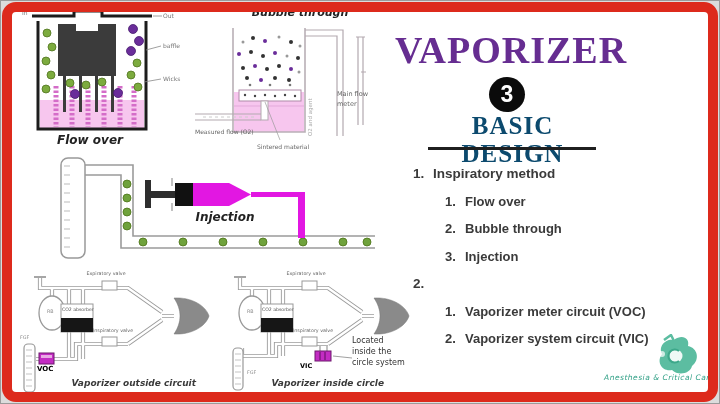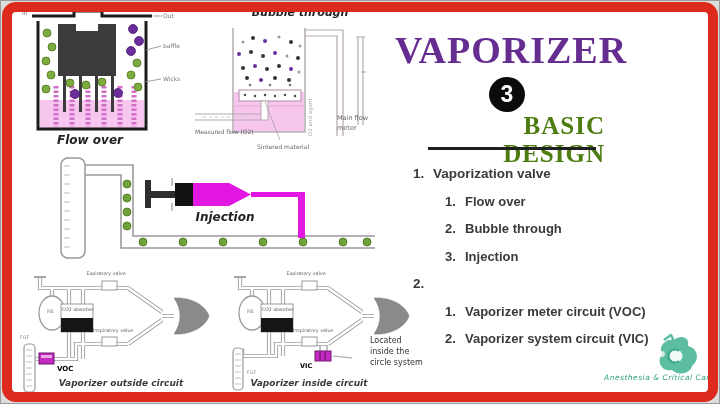--- a/index.html
+++ b/index.html
@@ -2,37 +2,37 @@
 <html><head>
 <meta charset="utf-8">
 <style>
   html,body{margin:0;padding:0;background:#bfbfbf;font-family:"Liberation Sans",sans-serif;}
   .stage{position:relative;width:720px;height:404px;background:#dcdcdc;overflow:hidden;box-shadow:inset 0 0 0 1px #9a9a9a;}
   .white-bg{position:absolute;inset:3px;border-radius:12px;background:#ffffff;}
   .red-frame{position:absolute;inset:2px;border:10px solid #dd2a1c;border-radius:14px;z-index:40;pointer-events:none;}
   .abs{position:absolute;}
   .dlbl{position:absolute;font-family:"DejaVu Sans",sans-serif;color:#777;white-space:nowrap;}
   .cap{position:absolute;font:italic bold 12px "DejaVu Sans",sans-serif;color:#222;text-align:center;}
-  .ccap{position:absolute;font:italic bold 9px "DejaVu Sans",sans-serif;color:#3a3a3a;text-align:center;}
+  .ccap{position:absolute;font:italic bold 9px "DejaVu Sans",sans-serif;color:#3a3a3a;text-align:right;}
   .title{position:absolute;left:395px;top:28px;width:215px;text-align:center;
          font:bold 38px "Liberation Serif",serif;color:#662d91;letter-spacing:1px;}
   .badge{position:absolute;left:489px;top:77px;width:36px;height:35px;border-radius:50%;
          background:#0b0b0b;color:#fff;font:bold 23px "Liberation Sans",sans-serif;
          display:flex;align-items:center;justify-content:center;}
-  .subtitle{position:absolute;left:420px;top:112px;width:185px;text-align:right;
-            font:bold 25px "Liberation Serif",serif;color:#4d7c0f;letter-spacing:1px;}
+  .subtitle{position:absolute;left:420px;top:112px;width:185px;text-align:center;
+            font:bold 25px "Liberation Serif",serif;color:#0c4a6e;letter-spacing:1px;}
   .subtitle-rule{position:absolute;left:428px;top:147px;width:168px;height:3px;background:#1f1f1f;}
   .list{position:absolute;left:400px;top:158px;width:315px;height:200px;font-weight:bold;color:#3a3a3a;}
   .lrow{position:absolute;display:flex;white-space:nowrap;}
   .lrow.main{left:13px;font-size:13.5px;}
   .lrow.sub{left:45px;font-size:13px;}
   .lrow .num{width:20px;flex:0 0 auto;}
   .credit{position:absolute;left:604px;top:373px;width:130px;font:italic 7.5px "DejaVu Sans",sans-serif;
           color:#2f9f85;letter-spacing:0.5px;white-space:nowrap;}
-  .note{position:absolute;font:8px "DejaVu Sans",sans-serif;color:#333;line-height:1.35;margin-left:18px;}
+  .note{position:absolute;font:8px "DejaVu Sans",sans-serif;color:#333;line-height:1.35;}
   svg{display:block;}
 </style>
 </head>
 <body>
 
 <div class="stage">
   <div class="white-bg"></div>
 
   <div class="abs" style="left:26px;top:8px;width:175px;height:140px;">
     <svg width="155" height="140" viewBox="0 0 155 140">
@@ -127,21 +127,21 @@
           <circle cx="94" cy="74" r="2" fill="#333"></circle>
         <circle cx="55" cy="79" r="1.3" fill="#777"></circle>
           <circle cx="75" cy="79" r="1.3" fill="#777"></circle>
           <circle cx="95" cy="79" r="1.3" fill="#777"></circle>
       </g>
       <path d="M110,24 H148 V130 M110,30 H142 V130 M163,31 V119 M168,31 V119 M161,31 H170 M166,66 H171" stroke="#b3a9b0" stroke-width="1.2" fill="none"></path>
       <path d="M70,96 L85,134" stroke="#999" stroke-width="0.7" fill="none"></path>
     </svg>
     <div class="dlbl" style="left:0px;top:122px;font-size:6px;color:#666;">Measured flow (O2)</div>
     <div class="dlbl" style="left:62px;top:137px;font-size:6px;color:#666;">Sintered material</div>
-    <div class="dlbl" style="left:142px;top:108px;width:40px;font-size:6.5px;color:#666;white-space:normal;line-height:1.5;">Main flow meter</div>
+    <div class="dlbl" style="left:142px;top:84px;width:40px;font-size:6.5px;color:#666;white-space:normal;line-height:1.5;">Main flow meter</div>
     <div class="dlbl" style="left:112px;top:130px;font-size:5.5px;color:#aaa;transform:rotate(-90deg);transform-origin:0 0;">O2 and agent</div>
   </div>
 
   <div class="abs" style="left:55px;top:152px;width:320px;height:112px;">
     <svg width="320" height="112" viewBox="0 0 320 112">
       <rect x="6" y="6" width="24" height="100" rx="7" fill="#ffffff" stroke="#999" stroke-width="1.5"></rect>
       <g stroke="#aaa" stroke-width="0.8">
         <line x1="9" y1="14" x2="15" y2="14"></line>
           <line x1="9" y1="23" x2="15" y2="23"></line>
         <line x1="9" y1="32" x2="15" y2="32"></line>
@@ -204,21 +204,21 @@
         <line x1="10" y1="124" x2="16" y2="124"></line>
       </g>
       <rect x="23" y="91" width="15" height="11" fill="#c32cc3" stroke="#6d176d" stroke-width="1"></rect>
       <rect x="25" y="93" width="11" height="3" fill="#e9a9e4"></rect>
     </svg>
     <div class="dlbl" style="left:55px;top:9px;width:70px;font-size:4.8px;text-align:center;color:#666;">Expiratory valve</div>
     <div class="dlbl" style="left:31px;top:47px;font-size:4.8px;color:#888;">RB</div>
     <div class="dlbl" style="left:46px;top:45px;width:30px;font-size:4.6px;color:#555;">CO2 absorber</div>
     <div class="dlbl" style="left:62px;top:66px;width:70px;font-size:4.8px;text-align:center;color:#666;">Inspiratory valve</div>
     <div class="dlbl" style="left:4px;top:73px;font-size:4.8px;color:#888;">FGF</div>
-    <div class="dlbl" style="left:21px;top:103px;font-size:7px;font-weight:bold;color:#000;margin-left:20px;">VOC</div>
+    <div class="dlbl" style="left:21px;top:103px;font-size:7px;font-weight:bold;color:#000;">VOC</div>
     <div class="ccap" style="left:30px;top:116px;width:150px;">Vaporizer outside circuit</div>
   </div>
 
   <div class="abs" style="left:216px;top:262px;width:207px;height:134px;">
     <svg width="207" height="134" viewBox="0 0 207 134">
       <path d="M24,16 V26 H112 L146,50 M146,54 H158 M112,82 L146,58 M112,82 H60 V94 H26 V86 M36,26 V34 M53,26 V42 M67,26 V42 M53,70 V94 M67,70 V94" stroke="#9b9b9b" stroke-width="4.2" fill="none"></path>
       <path d="M24,16 V26 H112 L146,50 M146,54 H158 M112,82 L146,58 M112,82 H60 V94 H26 V86 M36,26 V34 M53,26 V42 M67,26 V42 M53,70 V94 M67,70 V94" stroke="#ffffff" stroke-width="2.4" fill="none"></path>
       <line x1="18" y1="15" x2="30" y2="15" stroke="#888" stroke-width="1.5"></line>
       <ellipse cx="36" cy="51" rx="13" ry="17" fill="#ffffff" stroke="#999" stroke-width="1.3"></ellipse>
       <rect x="45" y="42" width="32" height="28" fill="#ffffff" stroke="#999" stroke-width="1"></rect>
@@ -240,32 +240,32 @@
       <path d="M104,90 V98 M109,90 V98" stroke="#5e0f5e" stroke-width="1"></path>
       <path d="M136,96 L117,94" stroke="#888" stroke-width="0.8"></path>
     </svg>
     <div class="dlbl" style="left:55px;top:9px;width:70px;font-size:4.8px;text-align:center;color:#666;">Expiratory valve</div>
     <div class="dlbl" style="left:31px;top:47px;font-size:4.8px;color:#888;">RB</div>
     <div class="dlbl" style="left:46px;top:45px;width:30px;font-size:4.6px;color:#555;">CO2 absorber</div>
     <div class="dlbl" style="left:62px;top:66px;width:70px;font-size:4.8px;text-align:center;color:#666;">Inspiratory valve</div>
     <div class="dlbl" style="left:31px;top:108px;font-size:4.8px;color:#888;">FGF</div>
     <div class="dlbl" style="left:84px;top:100px;font-size:6.5px;font-weight:bold;color:#000;">VIC</div>
     <div class="note" style="left:136px;top:74px;width:56px;">Located inside the circle system</div>
-    <div class="ccap" style="left:18px;top:116px;width:150px;">Vaporizer inside circuit</div>
+    <div class="ccap" style="left:18px;top:116px;width:150px;">Vaporizer inside circle</div>
   </div>
 
   <div class="title">VAPORIZER</div>
   <div class="badge">3</div>
   <div class="subtitle">BASIC DESIGN</div>
   <div class="subtitle-rule"></div>
 
   <div class="list">
     <div class="lrow main" style="top:8px;">
       <span class="num">1.</span>
-      <span>Vaporization valve</span>
+      <span>Inspiratory method</span>
     </div>
     <div class="lrow sub" style="top:36px;">
       <span class="num">1.</span>
       <span>Flow over</span>
     </div>
     <div class="lrow sub" style="top:63px;">
       <span class="num">2.</span>
       <span>Bubble through</span>
     </div>
     <div class="lrow sub" style="top:91px;">

